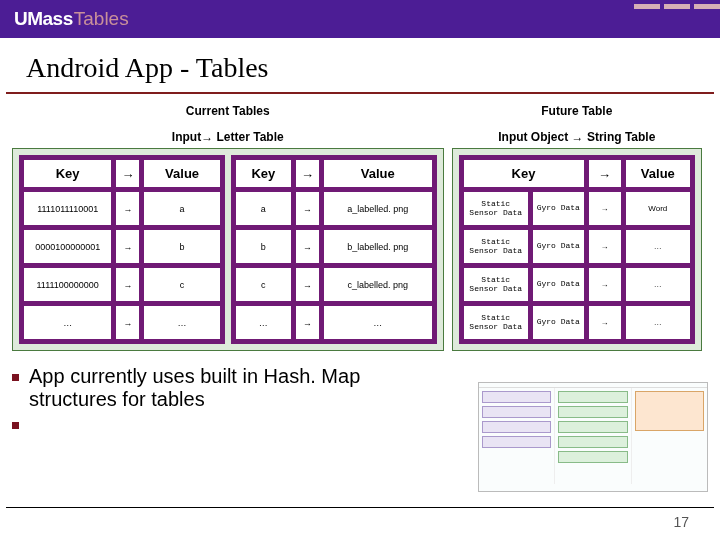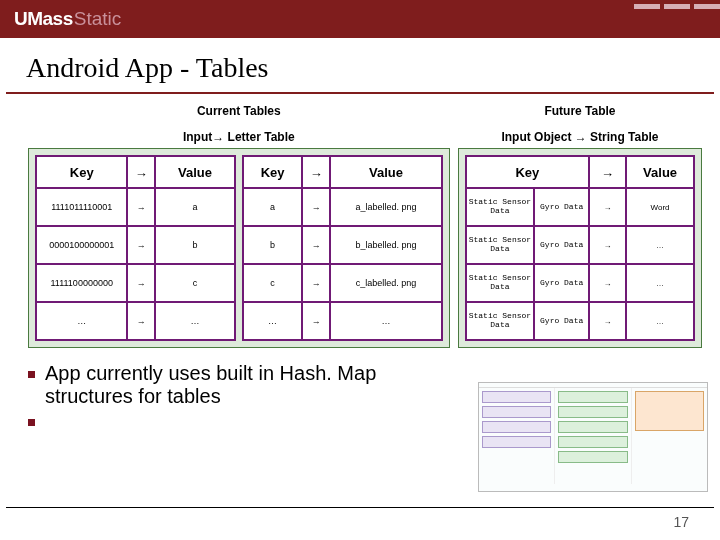--- a/index.html
+++ b/index.html
@@ -1,33 +1,33 @@
 <!DOCTYPE html>
 <html><head>
 <meta charset="utf-8">
 <style>
   * { box-sizing: border-box; margin: 0; padding: 0; }
   html, body { width: 720px; height: 540px; font-family: Arial, sans-serif; background: #fff; }
   .slide { width: 720px; height: 540px; position: relative; display: flex; flex-direction: column; }
-  .topbar { background: #7f1d1d; height: 38px; display: flex; align-items: center; padding-left: 14px; }
+  .topbar { background: #4c1d95; height: 38px; display: flex; align-items: center; padding-left: 14px; }
   .umass1 { color: #fff; font-weight: bold; font-size: 19px; letter-spacing: -0.5px; }
   .umass2 { color: #c9909a; font-size: 19px; font-weight: 300; margin-left: 1px; }
   .accents { position: absolute; right: 0; top: 4px; display: flex; gap: 4px; }
   .accents span { width: 26px; height: 5px; background: #d6aeb6; }
   .title { font-family: "Times New Roman", serif; font-size: 28px; padding: 14px 20px 8px 20px; border-bottom: 2px solid #7f1d1d; margin: 0 6px 0 6px; }
-  .content { flex: 1; padding: 10px 12px 0 28px; }
+  .content { flex: 1; padding: 10px 12px 0 12px; }
   .groups { display: flex; gap: 8px; }
   .group-label { text-align: center; font-weight: bold; font-size: 12px; margin-bottom: 4px; }
   .group-box { background: #deeadb; border: 1px solid #4a7a3f; padding: 6px 6px; display: flex; gap: 6px; }
   .left-group { flex: 0 0 62%; }
   .right-group { flex: 0 0 36%; }
   .sub-label { text-align: center; font-weight: bold; font-size: 12px; margin-bottom: 4px; flex: 1; }
   .sub-labels { display: flex; margin-top: 12px; }
   .tbl { border-collapse: collapse; width: 100%; table-layout: fixed; }
-  .tbl th, .tbl td { border: 2px solid #701a75; background: #fff; font-size: 9px; text-align: center; padding: 6px 2px; height: 38px; margin-top: 32px; }
+  .tbl th, .tbl td { border: 5px solid #701a75; background: #fff; font-size: 9px; text-align: center; padding: 6px 2px; height: 38px; margin-top: 32px; }
   .tbl th { font-size: 13px; font-weight: bold; height: 32px; }
   .arrowcol { width: 18px; font-size: 12px; border: 1px solid #000; background: #fff; }
   .smallfont td { font-size: 8px; }
   .mono { font-family: "Courier New", monospace; font-size: 8px; line-height: 1.1; }
   .bullets { margin-top: 14px; font-size: 20px; }
   .bullets .row { display: flex; align-items: flex-start; margin-bottom: 2px; }
   .bullets .sq { width: 7px; height: 7px; background: #7a1220; margin-top: 9px; margin-right: 10px; flex-shrink: 0; }
   .diagram-thumb { position: absolute; right: 12px; bottom: 48px; width: 230px; height: 110px; border: 1px solid #bbb; background: #fafdfd; }
   .dt-top { display:flex; font-size:5px; color:#888; border-bottom:1px solid #ddd; }
   .dt-top div { flex:1; text-align:center; padding:2px 0; }
@@ -40,21 +40,21 @@
   .pagenum { position: absolute; right: 31px; bottom: 10px; font-size: 14px; color: #555; }
   .footerline { position: absolute; left: 6px; right: 6px; bottom: 32px; border-top: 1px solid #000; }
 </style>
 </head>
 <body>
 
 <div class="slide">
 
   <div class="topbar">
     <span class="umass1">UMass</span>
-    <span class="umass2">Static</span>
+    <span class="umass2">Tables</span>
     <div class="accents">
       <span></span>
         <span></span>
         <span></span>
     </div>
   </div>
 
   <div class="title">Android App - Tables</div>
 
   <div class="content">

